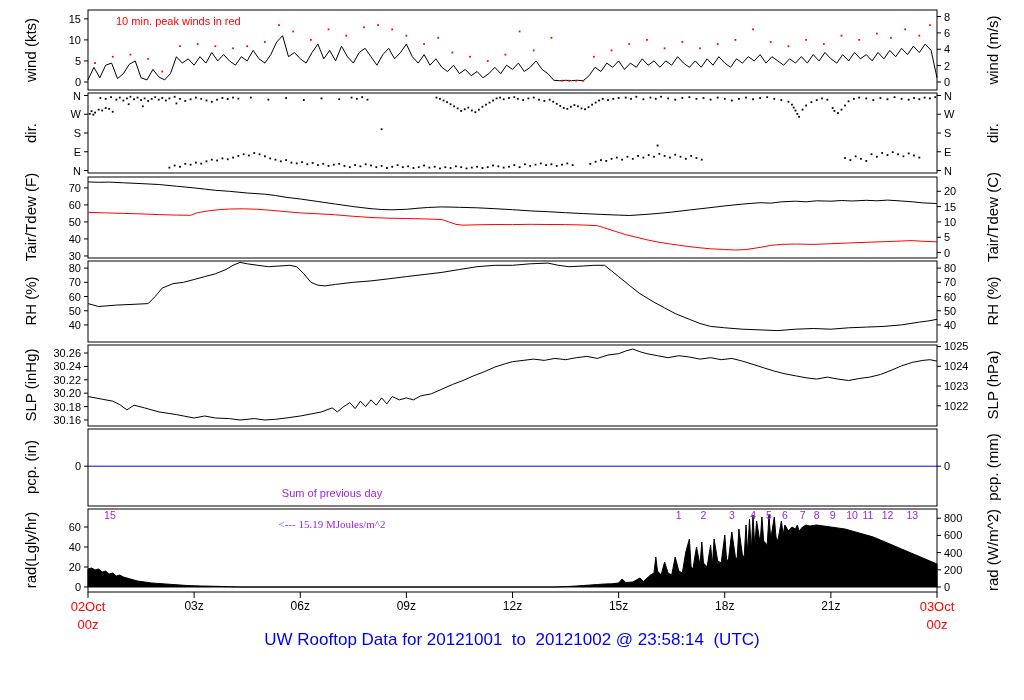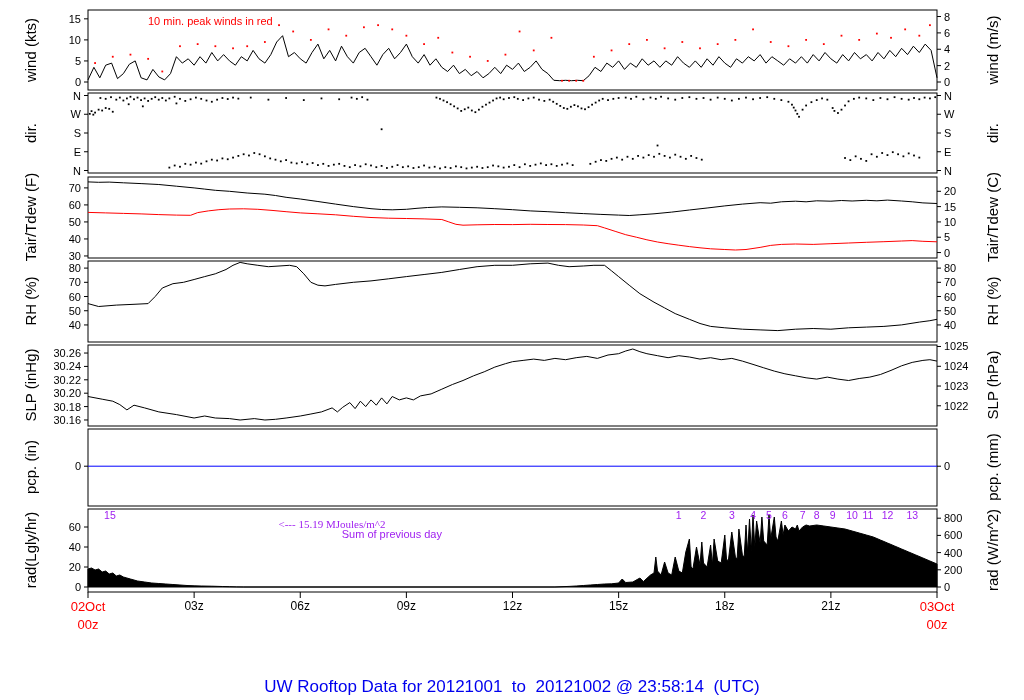--- a/index.html
+++ b/index.html
@@ -4,21 +4,21 @@
 <style>
   html,body{margin:0;padding:0;background:#ffffff;}
   #fig{position:relative;width:1024px;height:700px;background:#fff;
        font-family:"Liberation Sans", sans-serif;overflow:hidden;}
   svg{position:absolute;left:0;top:0;}
   .vlab{position:absolute;width:200px;height:20px;text-align:center;line-height:20px;
         font-size:15px;color:#000;transform:rotate(-90deg);white-space:nowrap;}
   .note-red{position:absolute;font-size:11px;color:#ff0000;white-space:nowrap;}
   .note-purple{position:absolute;width:220px;text-align:center;font-size:11px;
         color:#a020f0;white-space:nowrap;}
-  #title{position:absolute;left:0;top:677px;width:1024px;text-align:center;
+  #title{position:absolute;left:0;top:630px;width:1024px;text-align:center;
         font-size:17px;color:#0000ee;white-space:pre;}
 </style>
 </head>
 <body>
 
 <div id="fig">
   <svg id="plot" width="1024" height="700">
       <rect x="88" y="10" width="849" height="80" fill="#ffffff" stroke="#000000" stroke-width="1"></rect>
       <line x1="84" y1="82" x2="88" y2="82" stroke="#000"></line>
       <text x="81" y="86" text-anchor="end" font-size="11px" font-family="Liberation Sans, sans-serif" fill="#000">0</text>
@@ -525,18 +525,18 @@
   <div class="vlab" style="left:-69px;top:540px;">rad(Lgly/hr)</div>
 
   <div class="vlab" style="left:893px;top:40px;">wind (m/s)</div>
   <div class="vlab" style="left:893px;top:123px;">dir.</div>
   <div class="vlab" style="left:893px;top:207px;">Tair/Tdew (C)</div>
   <div class="vlab" style="left:893px;top:291px;">RH (%)</div>
   <div class="vlab" style="left:893px;top:375px;">SLP (hPa)</div>
   <div class="vlab" style="left:893px;top:457px;">pcp. (mm)</div>
   <div class="vlab" style="left:893px;top:540px;">rad (W/m^2)</div>
 
-  <div class="note-red" style="left:116px;top:15px;margin-left:32px;">10 min. peak winds in red</div>
-  <div class="note-purple" style="left:222px;top:528px;text-align:right;">Sum of previous day</div>
+  <div class="note-red" style="left:116px;top:15px;">10 min. peak winds in red</div>
+  <div class="note-purple" style="left:222px;top:487px;">Sum of previous day</div>
   <div class="note-purple" style="left:222px;top:518px;font-family:Liberation Serif, serif;">&lt;--- 15.19 MJoules/m^2</div>
 
   <div id="title">UW Rooftop Data for 20121001  to  20121002 @ 23:58:14  (UTC)</div>
 </div>
 
 </body></html>

